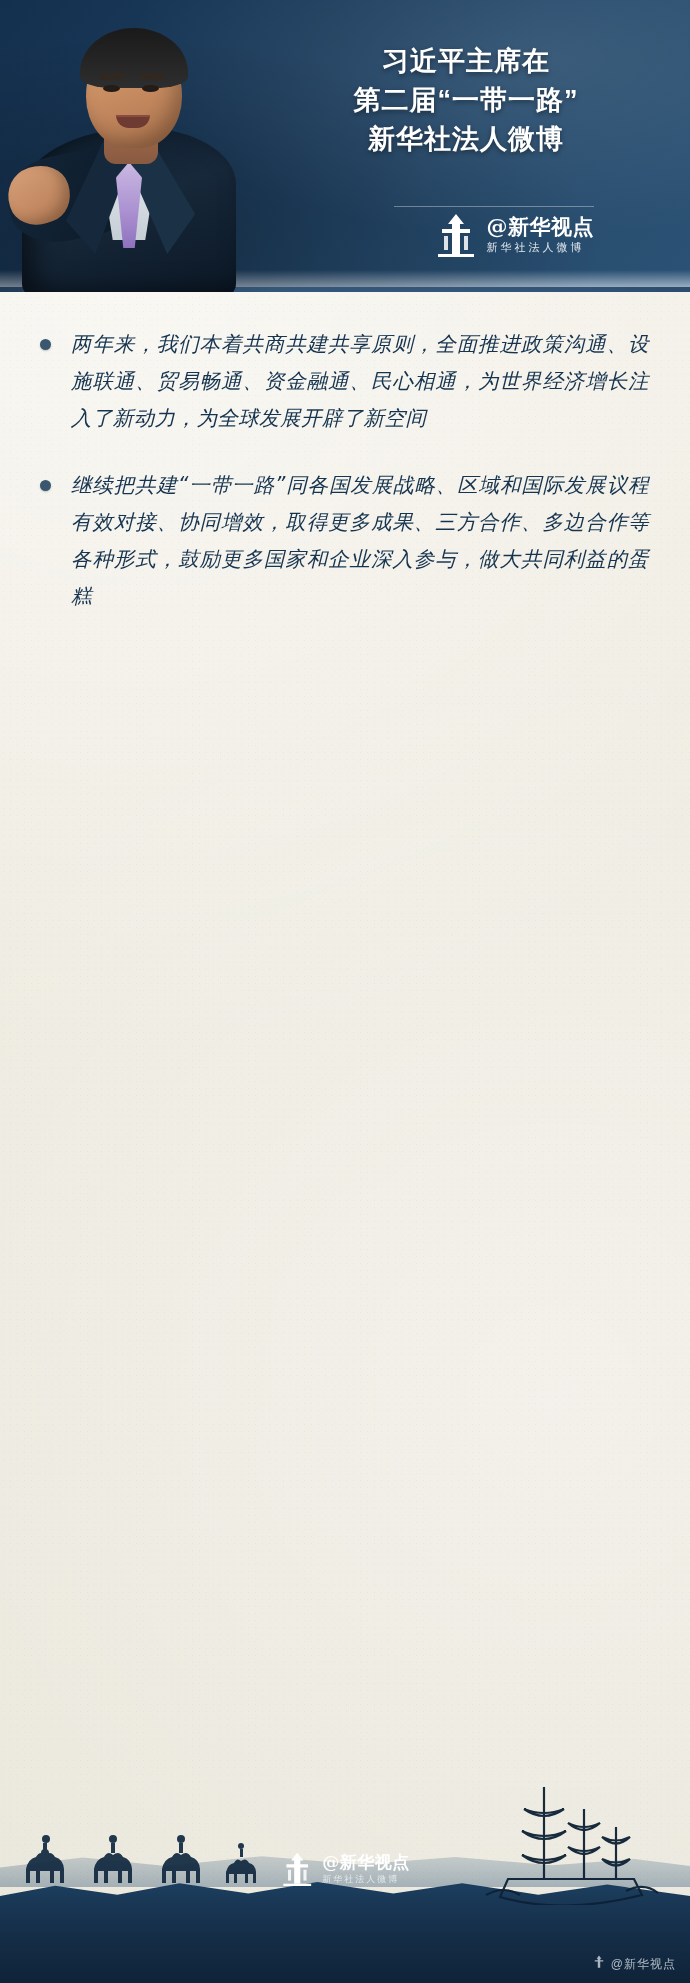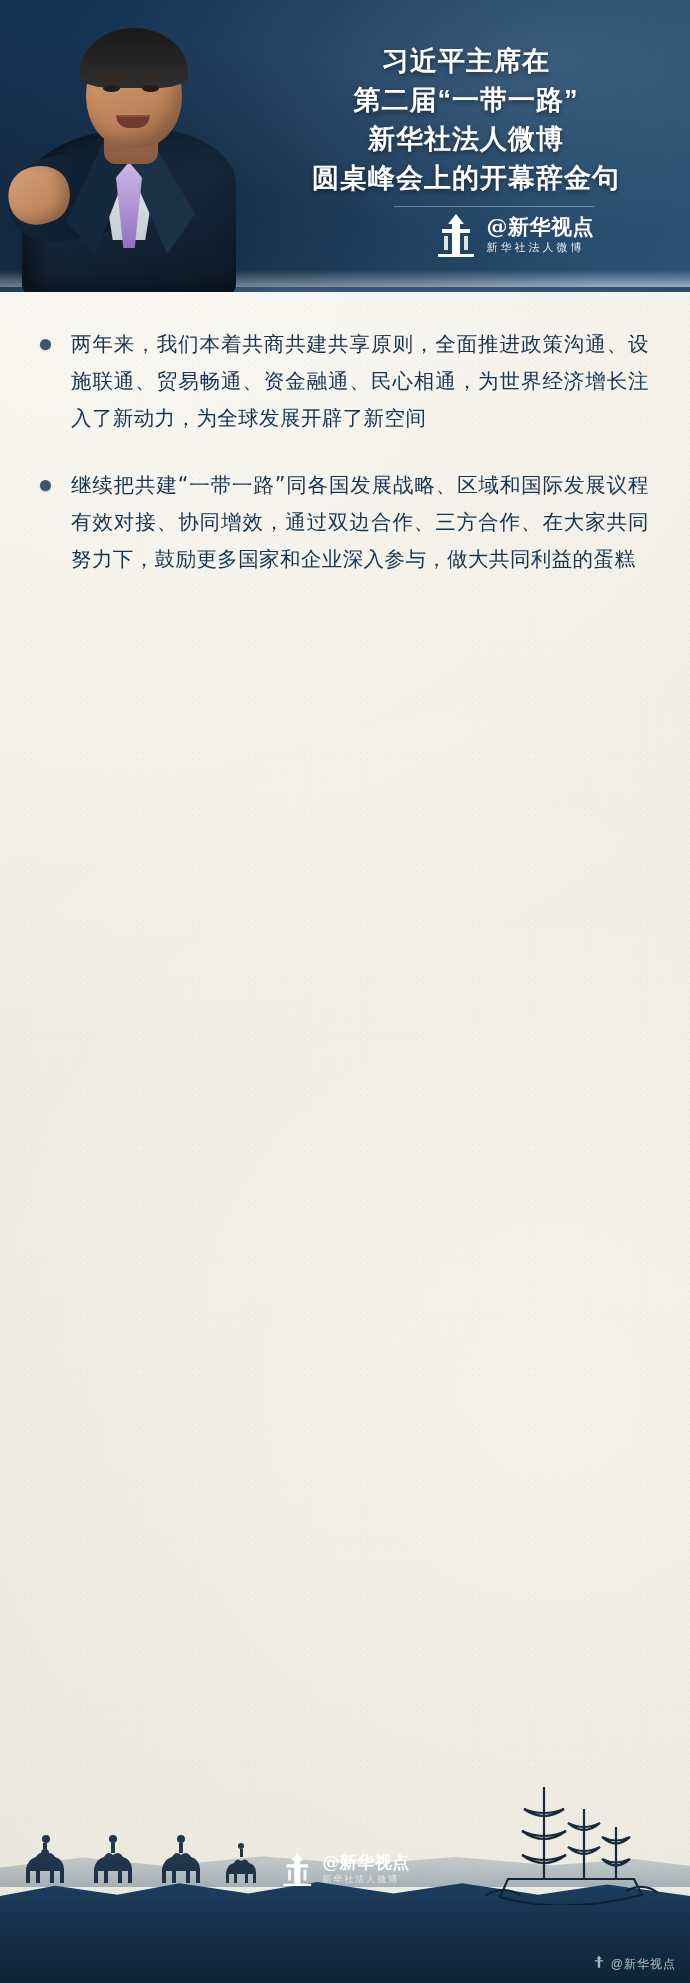--- a/index.html
+++ b/index.html
@@ -262,20 +262,21 @@
     height: 1px;
     background: rgba(255,255,255,0.35);
     z-index: 4;
   }
 
   
   .content {
     position: relative;
     padding: 34px 26px 0 26px;
     z-index: 2;
+    font-style: italic;
   }
   .bullet {
     display: flex;
     align-items: flex-start;
     margin-bottom: 30px;
   }
   .bullet-dot {
     flex: 0 0 auto;
     width: 11px;
     height: 11px;
@@ -386,21 +387,20 @@
       <div class="p-eye-l"></div>
       <div class="p-eye-r"></div>
       <div class="p-mouth"></div>
       <div class="p-hand"></div>
     </div>
 
     <div class="title-block">
       <div class="title-line">习近平主席在</div>
       <div class="title-line">第二届“一带一路”</div>
       <div class="title-line">新华社法人微博</div>
-      <div class="title-line">圆桌峰会上的开幕辞金句</div>
     </div>
 
     <div class="logo-divider"></div>
 
     <div class="logo-row">
       <span class="logo-mark">
         <svg width="44" height="46" viewBox="0 0 44 46">
           <path d="M22 2 L30 12 L26 12 L26 17 L36 17 L36 21 L26 21 L26 42 L18 42 L18 21 L8 21 L8 17 L18 17 L18 12 L14 12 Z" fill="#ffffff"></path>
           <rect x="4" y="42" width="36" height="3" fill="#ffffff"></rect>
           <rect x="10" y="24" width="4" height="14" fill="#ffffff" opacity="0.85"></rect>
@@ -417,21 +417,21 @@
     <div class="header-rule"></div>
   </div>
 
   <div class="content">
     <div class="bullet">
       <span class="bullet-dot"></span>
       <div class="bullet-text">两年来，我们本着共商共建共享原则，全面推进政策沟通、设施联通、贸易畅通、资金融通、民心相通，为世界经济增长注入了新动力，为全球发展开辟了新空间</div>
     </div>
     <div class="bullet">
       <span class="bullet-dot"></span>
-      <div class="bullet-text">继续把共建“一带一路”同各国发展战略、区域和国际发展议程有效对接、协同增效，通过双边合作、三方合作、在大家共同努力下，鼓励更多国家和企业深入参与，做大共同利益的蛋糕</div>
+      <div class="bullet-text">继续把共建“一带一路”同各国发展战略、区域和国际发展议程有效对接、协同增效，取得更多成果、三方合作、多边合作等各种形式，鼓励更多国家和企业深入参与，做大共同利益的蛋糕</div>
     </div>
   </div>
 
   <div class="footer">
     <div class="footer-dune"></div>
     <div class="footer-sea"></div>
 
     <div class="caravan">
       <svg width="250" height="70" viewBox="0 0 250 70">
         <g fill="#10283f">

